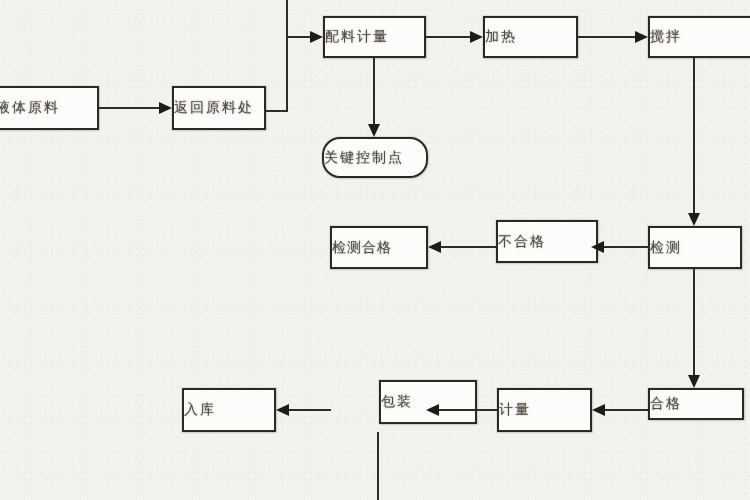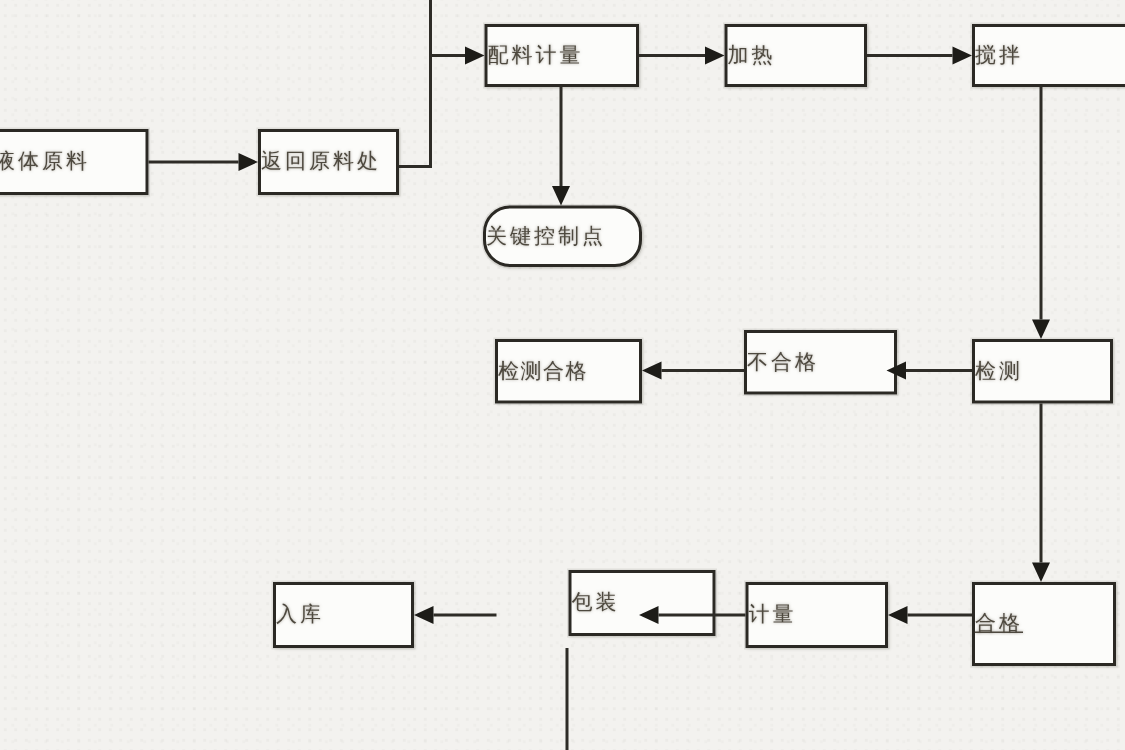--- a/index.html
+++ b/index.html
@@ -88,21 +88,21 @@
   </div>
 
   <div class="node" style="left:496px; top:220px; width:102px; height:43px;">
     <span>不合格</span>
   </div>
 
   <div class="node" style="left:648px; top:226px; width:94px; height:43px;">
     <span>检测</span>
   </div>
 
-  <div class="node" style="left:648px; top:388px; width:96px; height:56px;text-decoration:underline;">
+  <div class="node" style="left:648px; top:388px; width:96px; height:32px;">
     <span>合格</span>
   </div>
 
   <div class="node" style="left:497px; top:388px; width:95px; height:44px;">
     <span>计量</span>
   </div>
 
   <div class="node" style="left:331px; top:380px; width:98px; height:44px;margin-left:48px;">
     <span>包装</span>
   </div>

